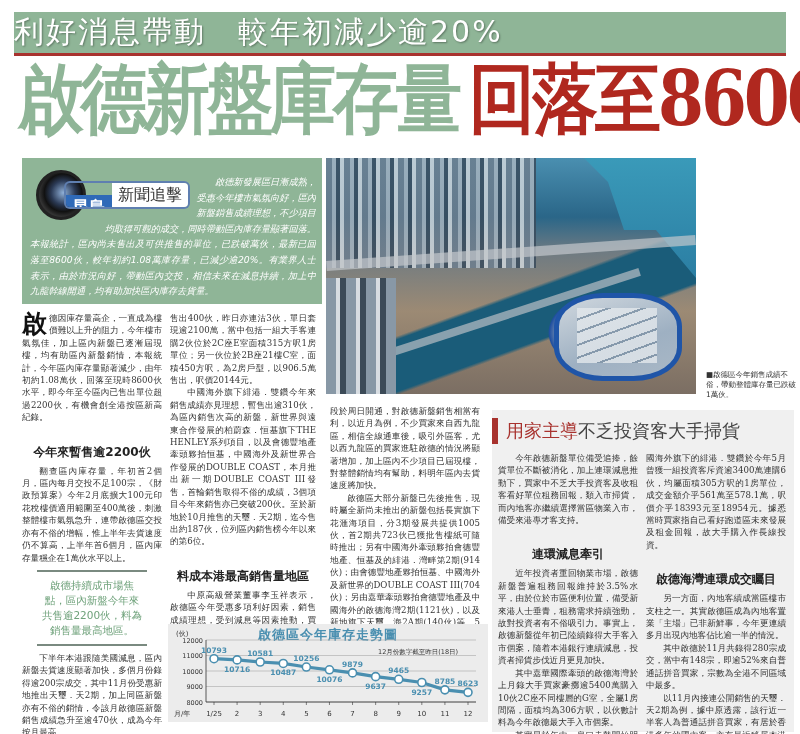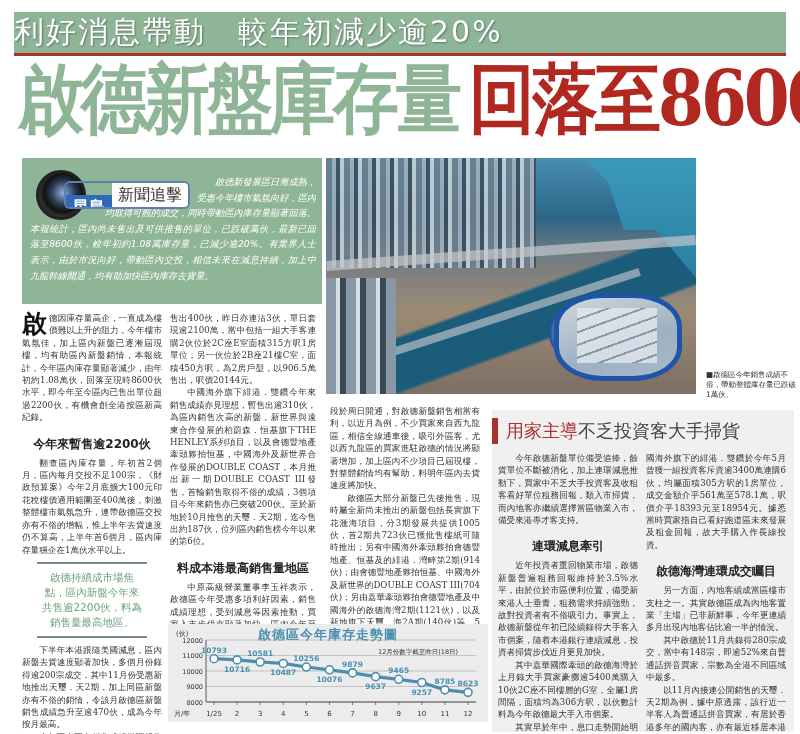--- a/index.html
+++ b/index.html
@@ -72,21 +72,21 @@
     background: repeating-linear-gradient(90deg, #8898a6 0 10px, #d8dde2 10px 14px, #3b4a57 14px 20px); }
 
   .caption {
     position: absolute; left: 706px; top: 370px; width: 90px;
     font-family: "DejaVu Sans", sans-serif; font-size: 7.5px; line-height: 10px; color: #333;
   }
 
   .col { position: absolute; font-size: 8.6px; line-height: 12.4px; color: #333; text-align: justify; }
   .col p { text-indent: 2em; margin-bottom: 0; }
   .col p.noindent { text-indent: 0; }
-  .col .subhead { font-family: "DejaVu Sans", sans-serif; font-weight: bold; font-size: 12px; text-align: center; margin: 12px 0 5px; color: #222; line-height: 16px; }
+  .col .subhead { font-family: "DejaVu Sans", sans-serif; font-weight: bold; font-size: 12px; text-align: center; margin: 20px 0 5px; color: #222; line-height: 16px; }
   .dropcap { float: left; font-family: "DejaVu Sans", sans-serif; font-weight: bold; font-size: 25px; line-height: 24px; margin-right: 2px; color: #111; }
 
   .pullquote {
     border-top: 2px solid #7a8a80; border-bottom: 2px solid #7a8a80;
     padding: 6px 4px; margin: 6px 15px;
     font-family: "DejaVu Sans", sans-serif; color: #6fa27b; font-size: 10.5px; line-height: 15px; text-align: center;
   }
 
   .sidebar-box {
     position: absolute; left: 492px; top: 410px; width: 302px; height: 322px;
@@ -118,20 +118,21 @@
 
 <div class="headline">
   <span class="green">啟德新盤庫存量</span>
   <span class="red">回落至8600伙</span>
 </div>
 
 <div class="intro-box">
   <div class="intro-text">
     <span class="line" style="padding-left:150px;">啟德新發展區日漸成熟，</span>
     <span class="line" style="padding-left:150px;">受惠今年樓市氣氛向好，區內</span>
+    <span class="line" style="padding-left:150px;">新盤銷售成績理想，不少項目</span>
     <span class="line">均取得可觀的成交，同時帶動區內庫存量顯著回落。</span>
     <span class="line full">本報統計，區內尚未售出及可供推售的單位，已跌破萬伙，最新已回</span>
     <span class="line full">落至8600伙，較年初約1.08萬庫存量，已減少逾20%。有業界人士</span>
     <span class="line full">表示，由於市況向好，帶動區內交投，相信未來在減息持續，加上中</span>
     <span class="line last">九龍幹線開通，均有助加快區內庫存去貨量。</span>
   </div>
   <div class="badge">
     <div class="lens"></div>
     <div class="badge-tag">
       <span class="brand">星島</span>

